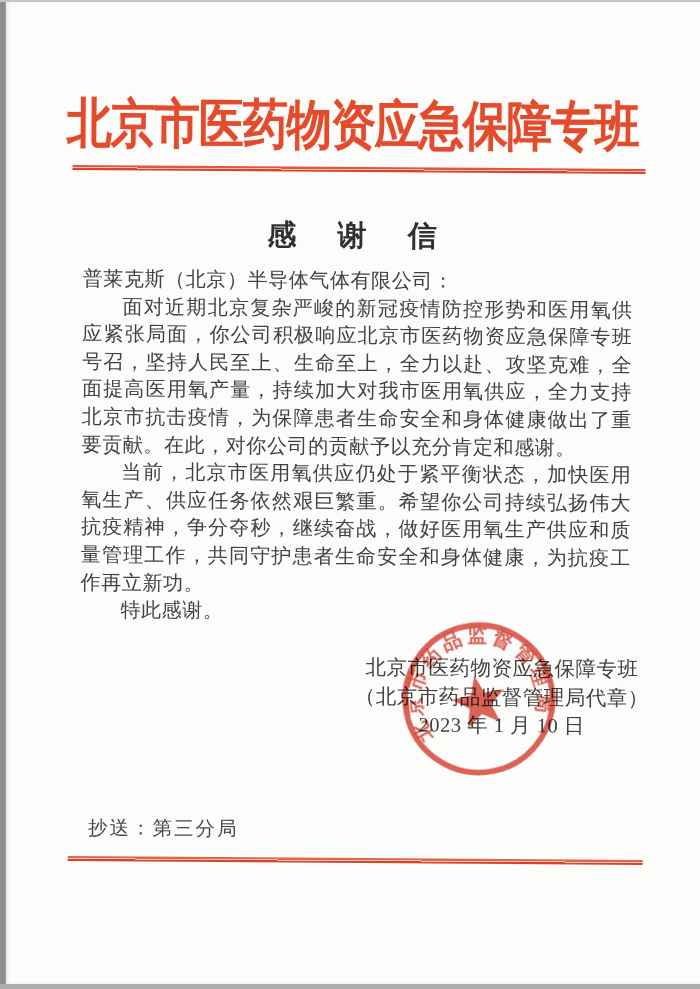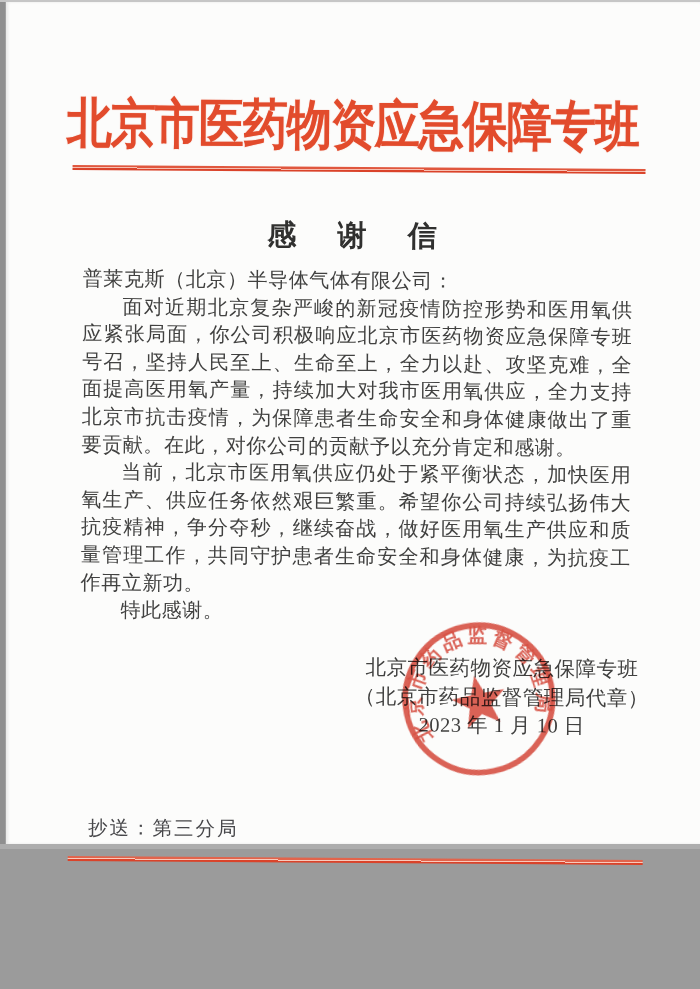--- a/index.html
+++ b/index.html
@@ -7,21 +7,21 @@
     padding: 0;
     width: 700px;
     height: 989px;
     overflow: hidden;
     background: #9b9b9b;
     font-family: "Liberation Serif", "DejaVu Serif", serif;
   }
   .photo {
     position: relative;
     width: 700px;
-    height: 849px;
+    height: 989px;
     background: linear-gradient(to right, #8f8f8f 0px, #8f8f8f 5px, #d9d9d9 7px, #fbfbfa 10px),
                 #fbfbfa;
   }
   .page {
     position: absolute;
     left: 6px;
     top: 2px;
     right: 0;
     bottom: 5px;
     background: #fcfcfb;

